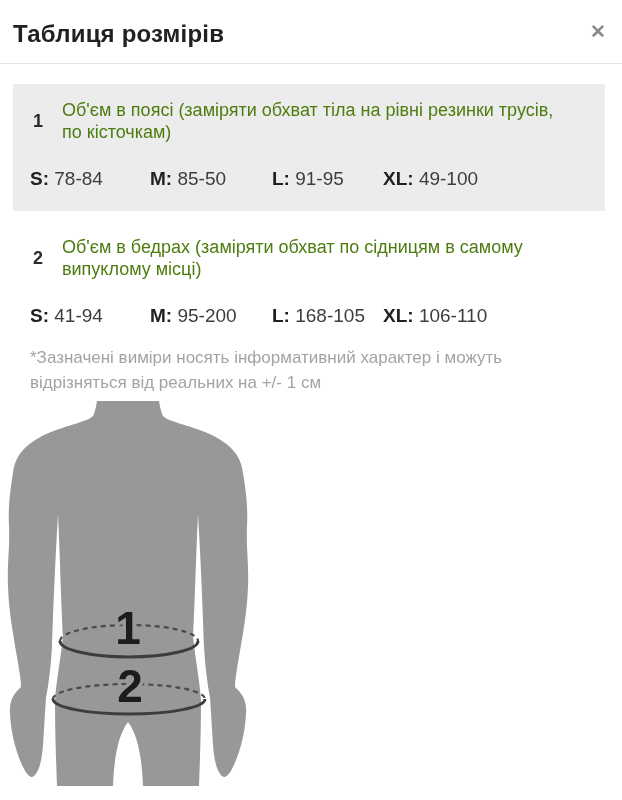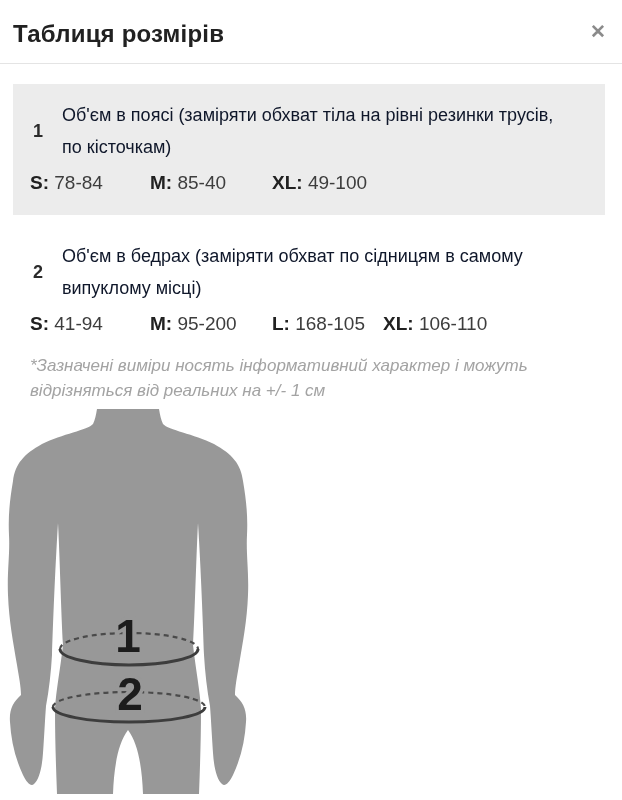--- a/index.html
+++ b/index.html
@@ -55,45 +55,44 @@
     width: 29px;
     flex: 0 0 29px;
     font-size: 18px;
     font-weight: bold;
     color: #2b2b2b;
   }
   .row-desc {
     flex: 1;
     max-width: 515px;
     font-size: 18px;
-    line-height: 32px;
-    color: #0f172a;
+    line-height: 22px;
+    color: #4d7c0f;
   }
 
   .sizes-row {
     display: flex;
     padding-left: 17px;
-    margin-top: 9px;
+    margin-top: 25px;
     font-size: 19px;
     white-space: nowrap;
   }
   .size-cell { color: #3d3d3d; }
   .size-cell .size-label { font-weight: bold; color: #212121; }
   .size-cell:nth-child(1) { width: 120px; }
   .size-cell:nth-child(2) { width: 122px; }
   .size-cell:nth-child(3) { width: 111px; }
 
   
   .footnote {
     margin: 18px 30px 0 30px;
     max-width: 500px;
     font-size: 17px;
     line-height: 25px;
     color: #a3a3a3;
-    font-style: italic;
   }
 
   
   .figure-wrap {
     margin-top: 6px;
     width: 250px;
     height: 385px;
   }
   .figure-wrap svg { display: block; }
   .marker-digit {
@@ -116,21 +115,22 @@
     <button class="close-btn">✕</button>
   </header>
 
   <section class="size-section shaded">
     <div class="row-main">
       <span class="row-num">1</span>
       <p class="row-desc">Об'єм в поясі (заміряти обхват тіла на рівні резинки трусів, по кісточкам)</p>
     </div>
     <div class="sizes-row">
       <span class="size-cell"><span class="size-label">S:</span> <span>78-84</span></span>
-      <span class="size-cell"><span class="size-label">M:</span> <span>85-40</span></span>
+      <span class="size-cell"><span class="size-label">M:</span> <span>85-50</span></span>
+      <span class="size-cell"><span class="size-label">L:</span> <span>91-95</span></span>
       <span class="size-cell"><span class="size-label">XL:</span> <span>49-100</span></span>
     </div>
   </section>
 
   <section class="size-section plain">
     <div class="row-main">
       <span class="row-num">2</span>
       <p class="row-desc">Об'єм в бедрах (заміряти обхват по сідницям в самому випуклому місці)</p>
     </div>
     <div class="sizes-row">

